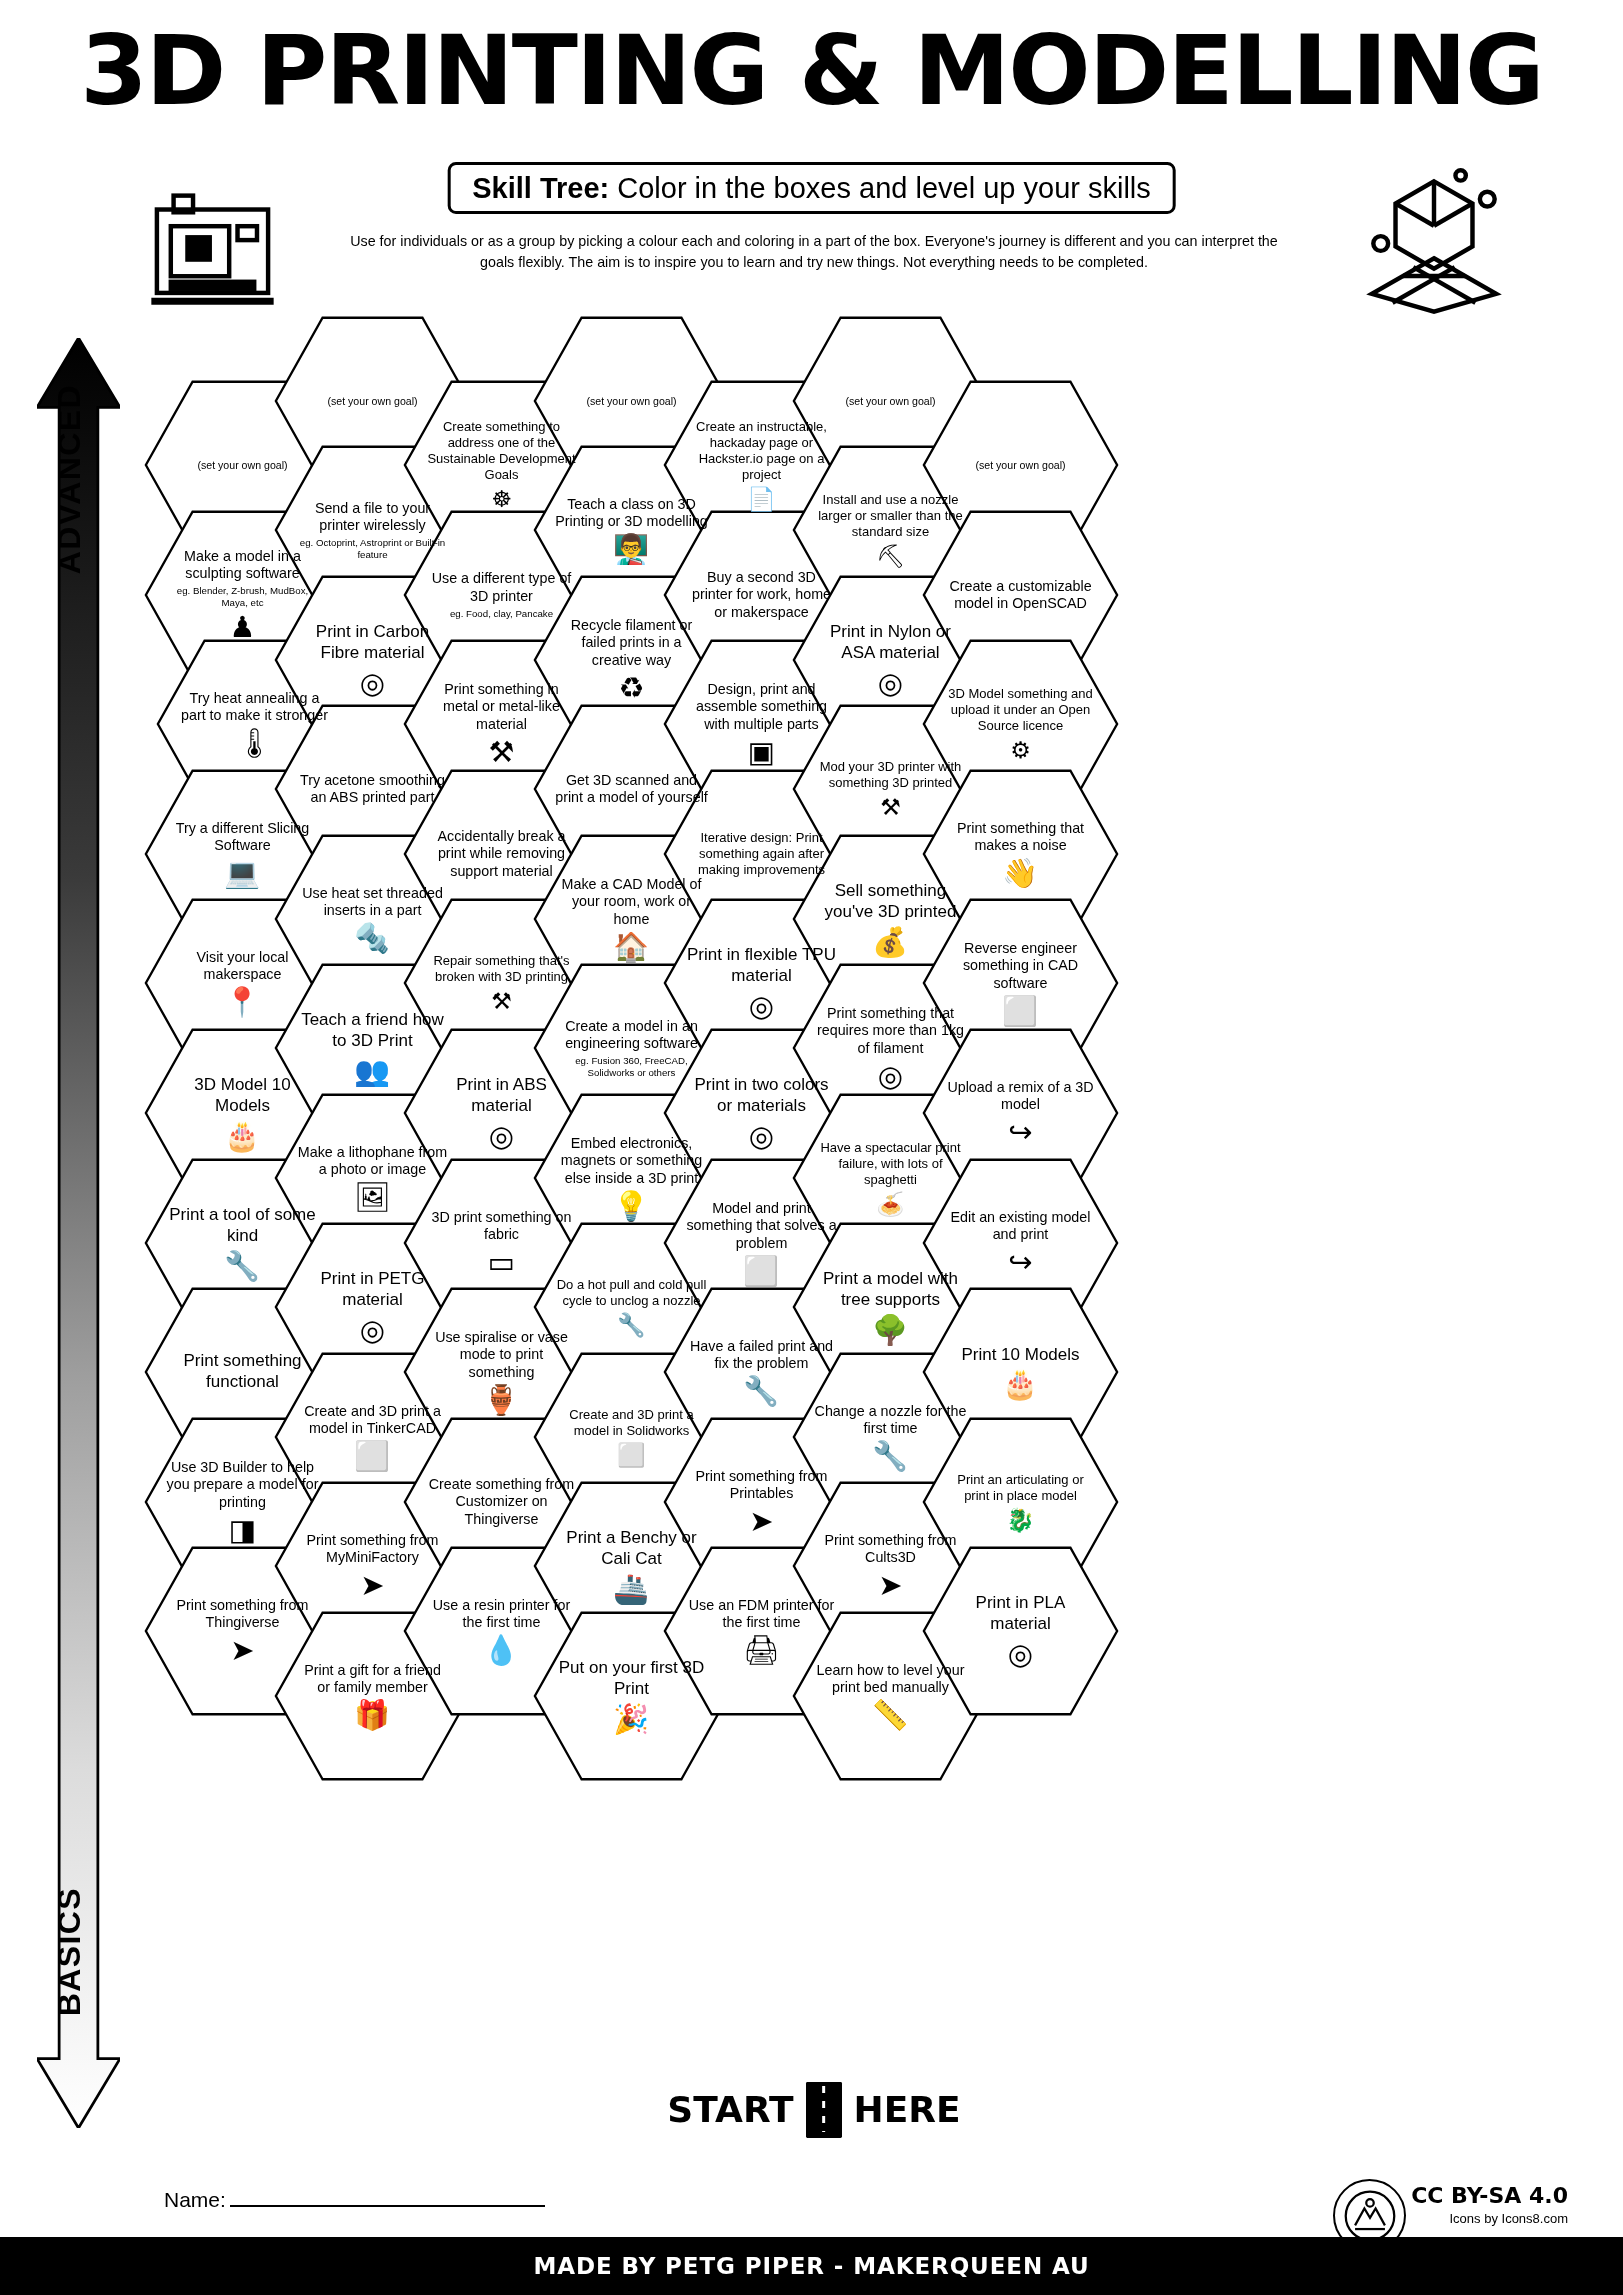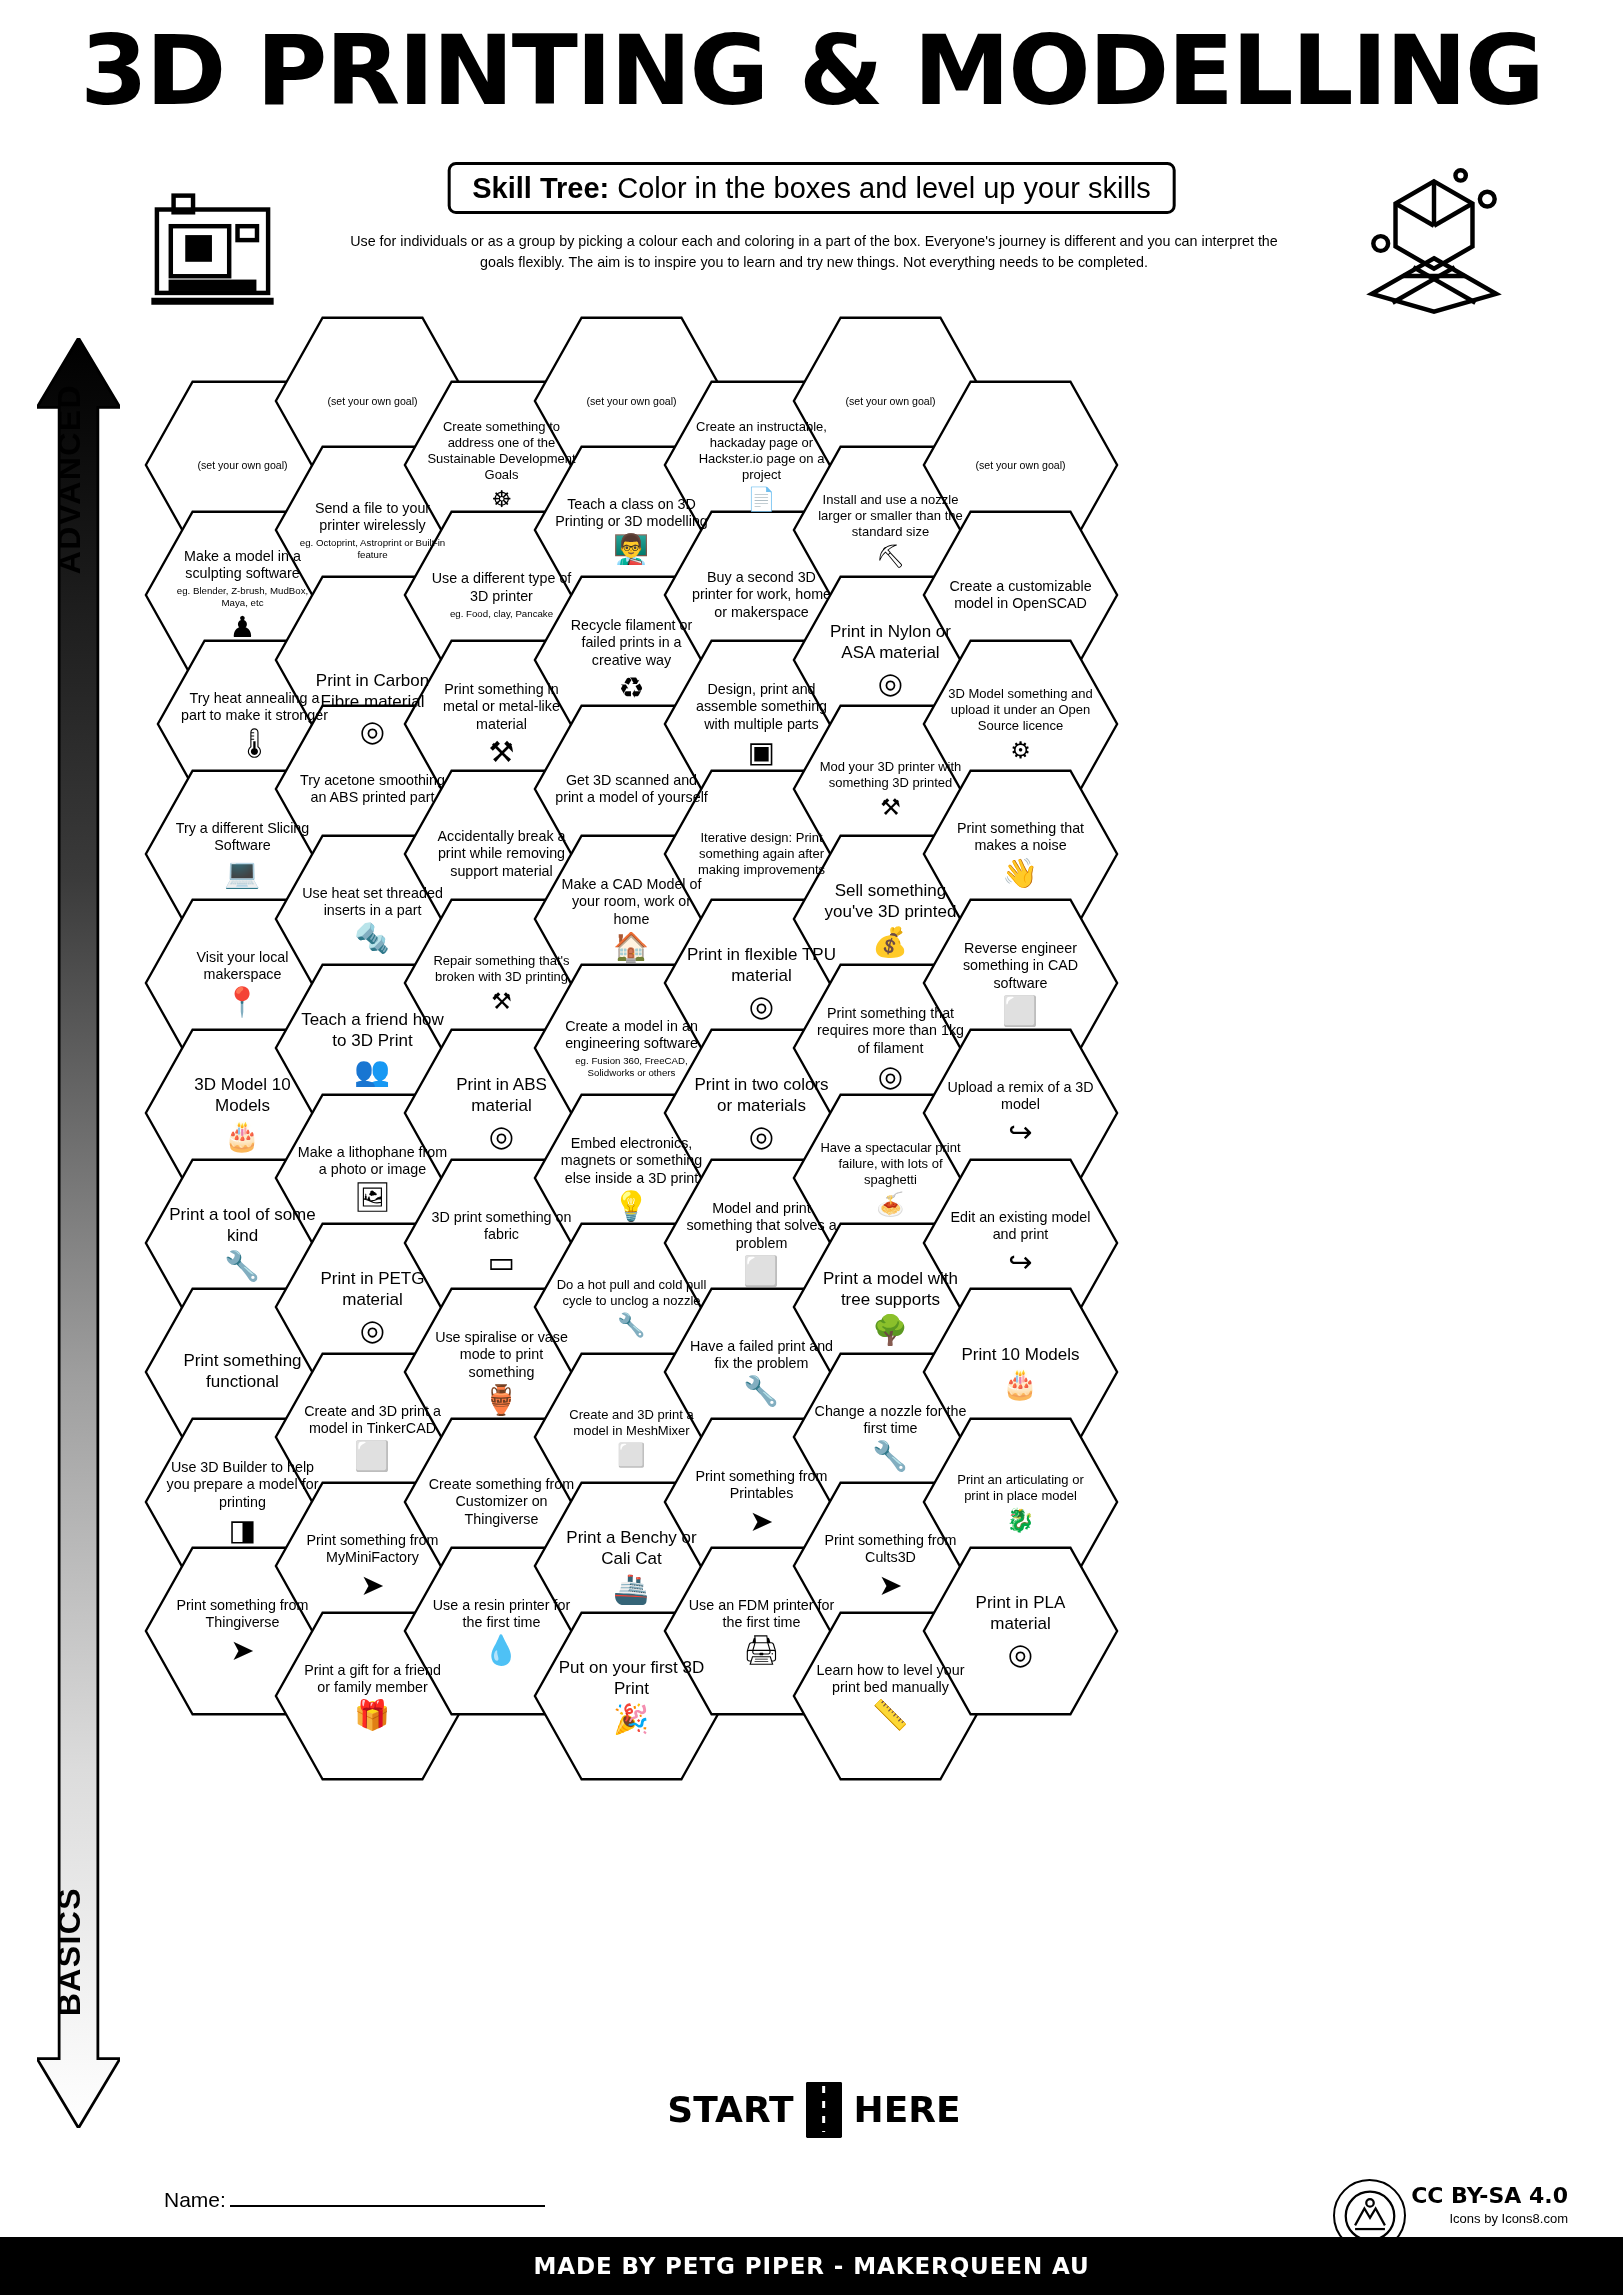--- a/index.html
+++ b/index.html
@@ -257,21 +257,21 @@
       </div>
       <div class="hex" style="left: 273px; top: 444px;">
         <svg viewBox="0 0 430 372">
           <polygon points="107,6 323,6 424,186 323,366 107,366 6,186" fill="#ffffff" stroke="#000" stroke-width="5"></polygon>
         </svg>
         <div class="content">
           <div class="label">Send a file to your printer wirelessly</div>
           <div class="sub">eg. Octoprint, Astroprint or Built-in feature</div>
         </div>
       </div>
-      <div class="hex" style="left: 273px; top: 574px; align-items: flex-end;">
+      <div class="hex" style="left: 273px; top: 574px;">
         <svg viewBox="0 0 430 372">
           <polygon points="107,6 323,6 424,186 323,366 107,366 6,186" fill="#ffffff" stroke="#000" stroke-width="5"></polygon>
         </svg>
         <div class="content">
           <div class="label lg">Print in Carbon Fibre material</div>
           <div class="glyph">◎</div>
         </div>
       </div>
       <div class="hex" style="left: 273px; top: 703px;">
         <svg viewBox="0 0 430 372">
@@ -500,21 +500,21 @@
         <div class="content">
           <div class="label sm">Do a hot pull and cold pull cycle to unclog a nozzle</div>
           <div class="glyph small">🔧</div>
         </div>
       </div>
       <div class="hex" style="left: 532px; top: 1351px;">
         <svg viewBox="0 0 430 372">
           <polygon points="107,6 323,6 424,186 323,366 107,366 6,186" fill="#ffffff" stroke="#000" stroke-width="5"></polygon>
         </svg>
         <div class="content">
-          <div class="label sm">Create and 3D print a model in MeshMixer</div>
+          <div class="label sm">Create and 3D print a model in Solidworks</div>
           <div class="glyph small">⬜</div>
         </div>
       </div>
       <div class="hex" style="left: 532px; top: 1480px;">
         <svg viewBox="0 0 430 372">
           <polygon points="107,6 323,6 424,186 323,366 107,366 6,186" fill="#ffffff" stroke="#000" stroke-width="5"></polygon>
         </svg>
         <div class="content">
           <div class="label lg">Print a Benchy or Cali Cat</div>
           <div class="glyph">🚢</div>

